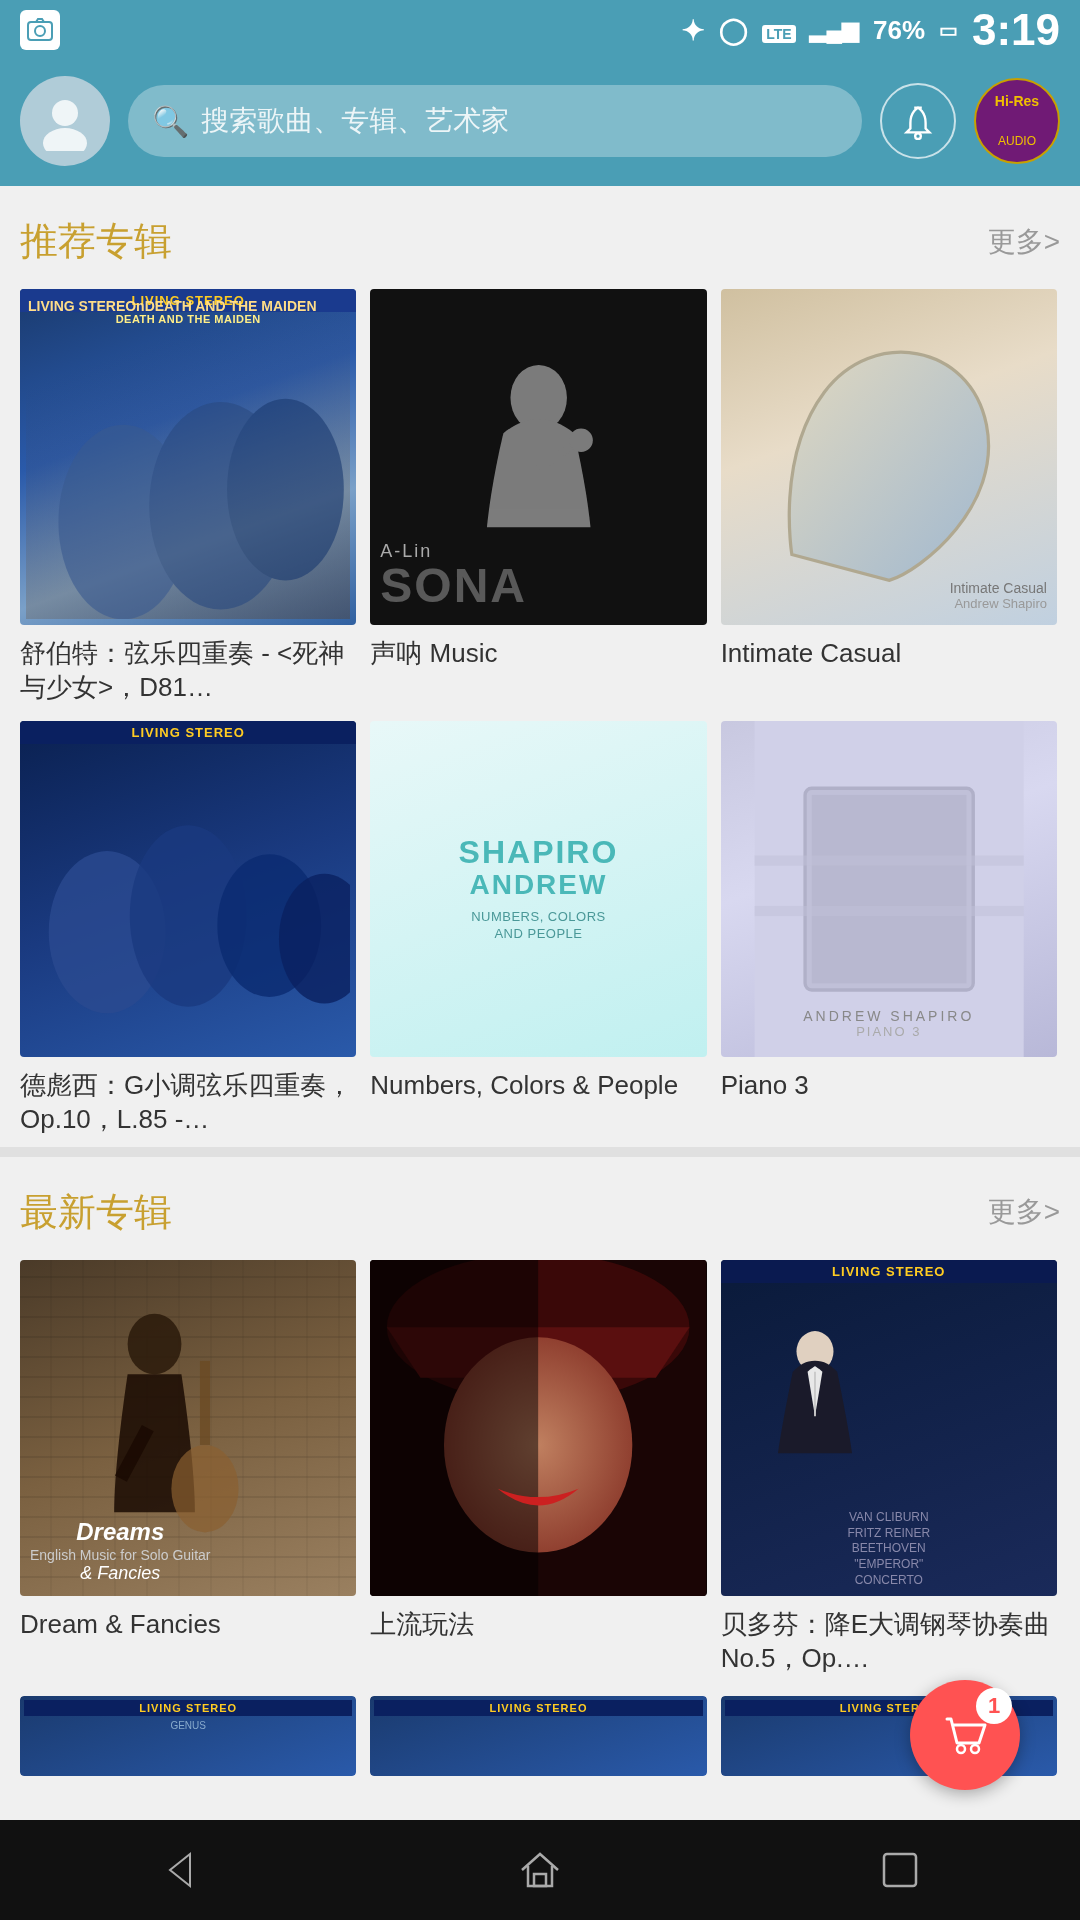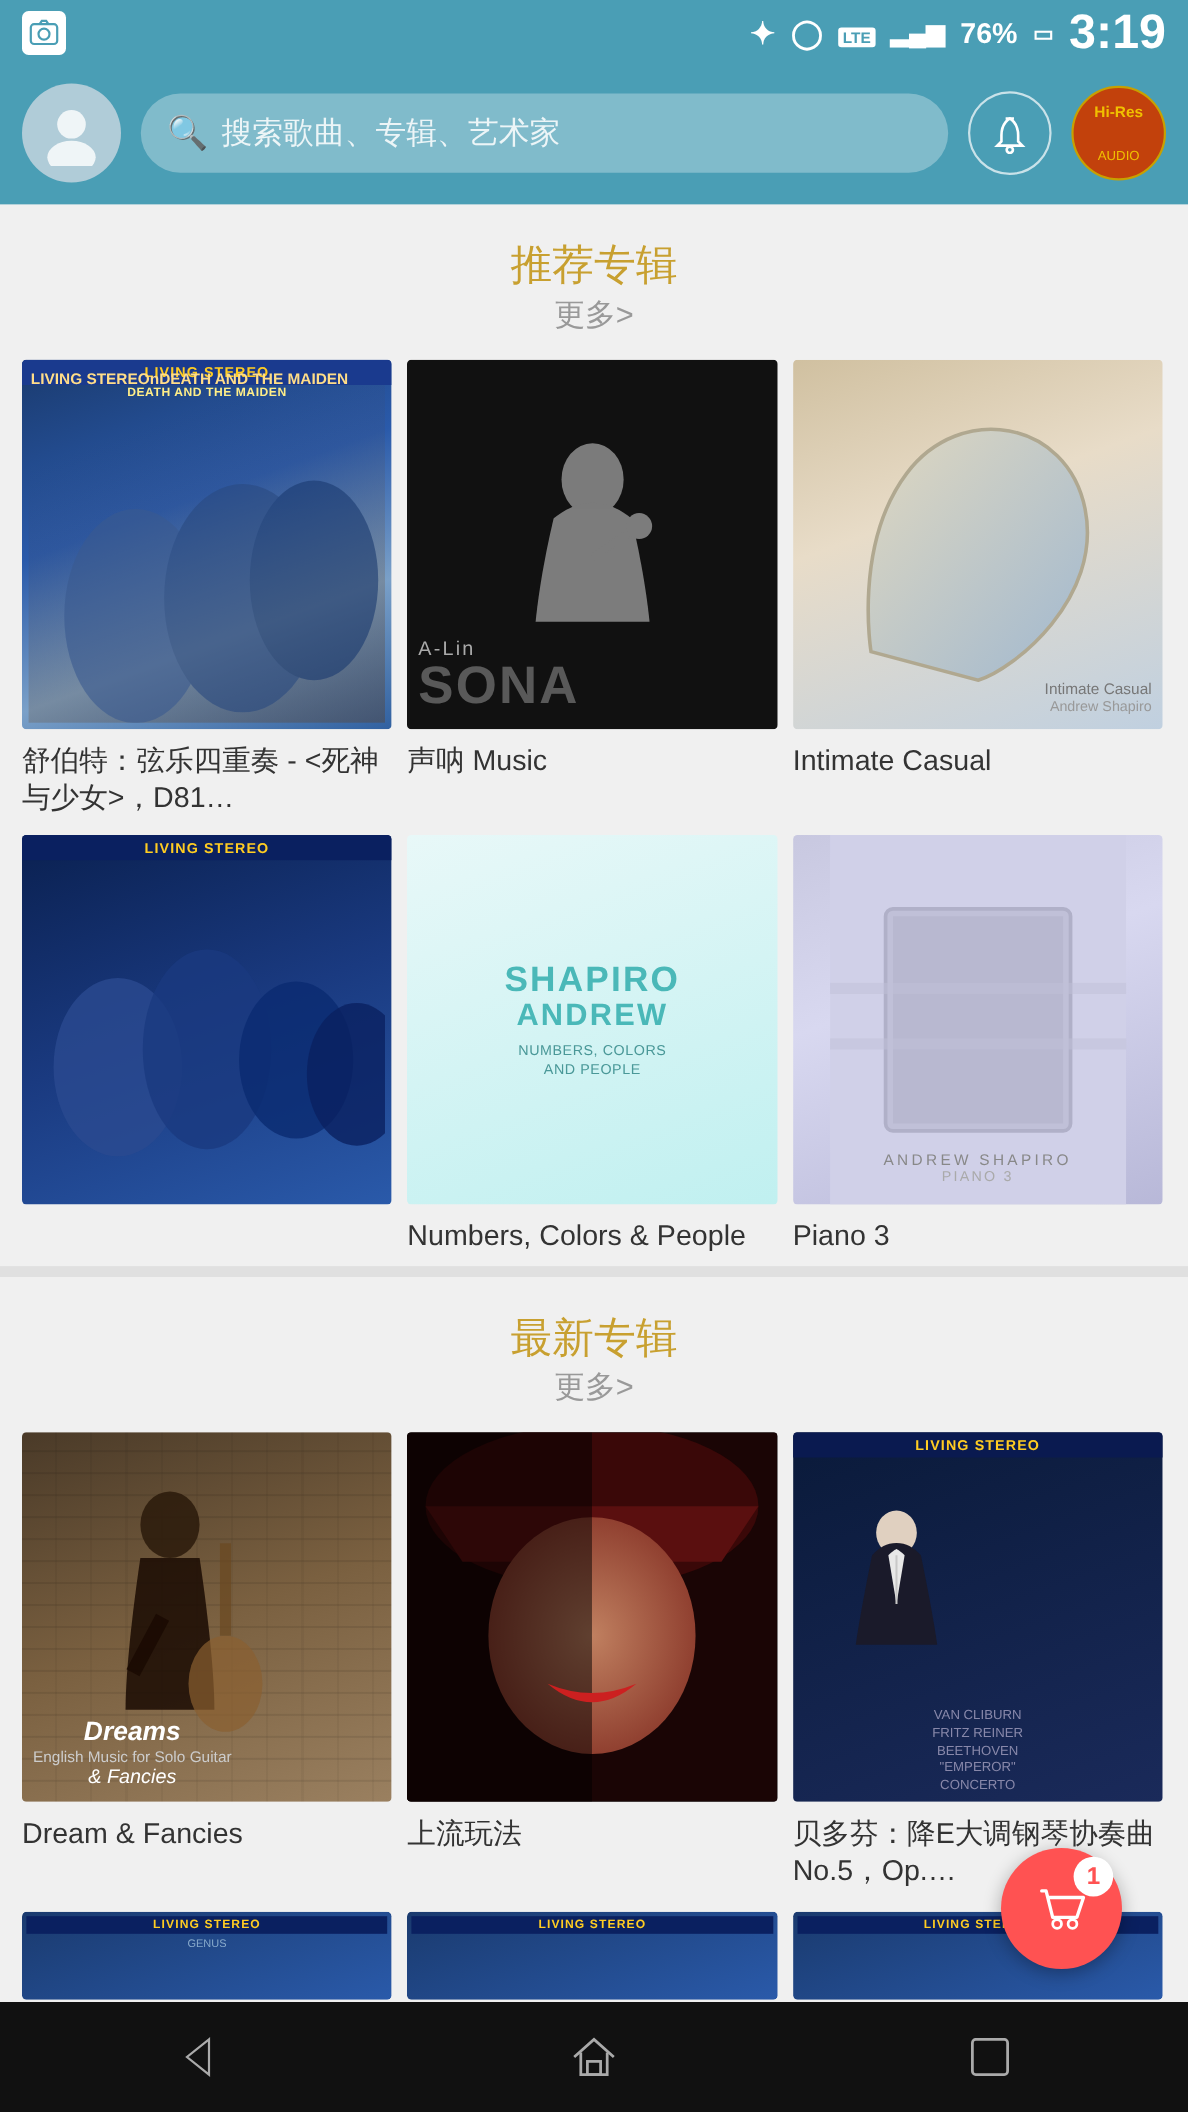--- a/index.html
+++ b/index.html
@@ -109,21 +109,21 @@
       width: 38px;
       height: 38px;
       fill: none;
       stroke: #fff;
       stroke-width: 2.5;
     }
     .hires-badge {
       width: 86px;
       height: 86px;
       border-radius: 50%;
-      background: #c2410c;
+      background: #701a75;
       border: 2px solid #c8a000;
       display: flex;
       flex-direction: column;
       align-items: center;
       justify-content: center;
       flex-shrink: 0;
       gap: 24px;
     }
     .hires-text {
       color: #f0c000;
@@ -140,21 +140,20 @@
     
     .section {
       background: #f0f0f0;
       padding: 30px 20px 10px;
     }
     .section-header {
       display: flex;
       align-items: center;
       justify-content: space-between;
       margin-bottom: 22px;
-      flex-direction: column;
     }
     .section-title {
       font-size: 38px;
       color: #c8a030;
       font-weight: normal;
     }
     .more-link {
       font-size: 28px;
       color: #999;
       cursor: pointer;
@@ -420,20 +419,21 @@
           <div style="margin-top:24px; width:100%; text-align:center;">
             <svg viewBox="0 0 100 80" style="width:100%;height:65%;">
               <ellipse cx="25" cy="50" rx="18" ry="25" fill="#2a4a90" opacity="0.8"></ellipse>
               <ellipse cx="50" cy="45" rx="18" ry="28" fill="#1a3a80" opacity="0.8"></ellipse>
               <ellipse cx="75" cy="48" rx="16" ry="22" fill="#0a2a70" opacity="0.8"></ellipse>
               <ellipse cx="92" cy="52" rx="14" ry="20" fill="#0a2060" opacity="0.8"></ellipse>
             </svg>
           </div>
         </div>
       </div>
+      <div class="album-title">德彪西：G小调弦乐四重奏，Op.10，L.85 -…</div>
     </div>
 
     <div class="album-item">
       <div class="album-cover">
         <div class="album-cover-inner" style="background: linear-gradient(160deg, #e8f8f8 0%, #c0f0f0 100%); position:relative; display:flex; flex-direction:column; align-items:center; justify-content:center;">
           <div style="text-align:center; padding:10px;">
             <div style="font-size:32px; font-weight:900; color:#4ab8b8; letter-spacing:2px; line-height:1.1;">SHAPIRO</div>
             <div style="font-size:28px; font-weight:900; color:#4ab8b8; letter-spacing:2px; line-height:1.1;">ANDREW</div>
             <div style="font-size:13px; color:#4a9898; margin-top:8px; letter-spacing:0.5px; line-height:1.3;">NUMBERS, COLORS<br>AND PEOPLE</div>
           </div>

